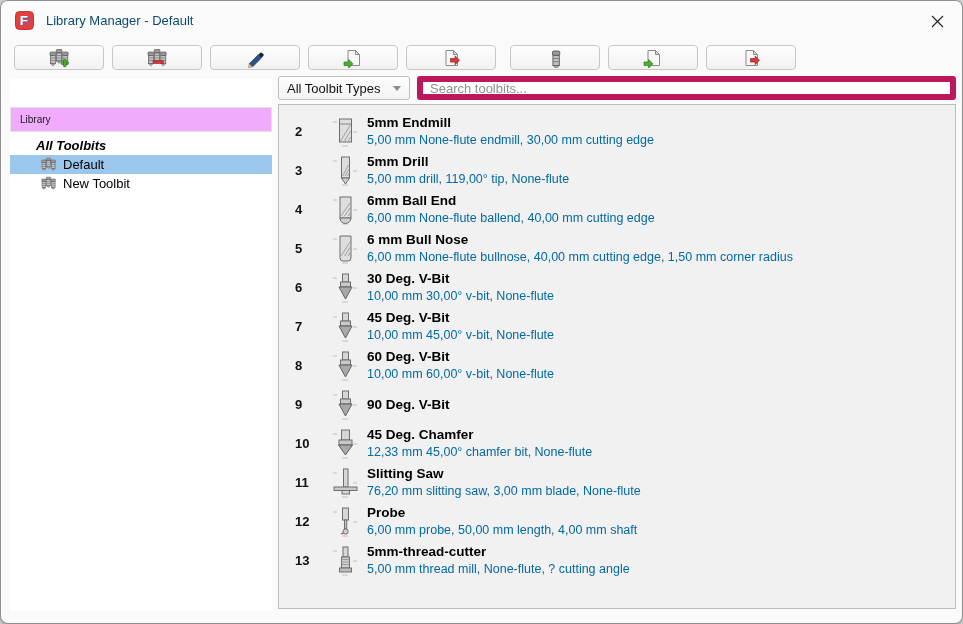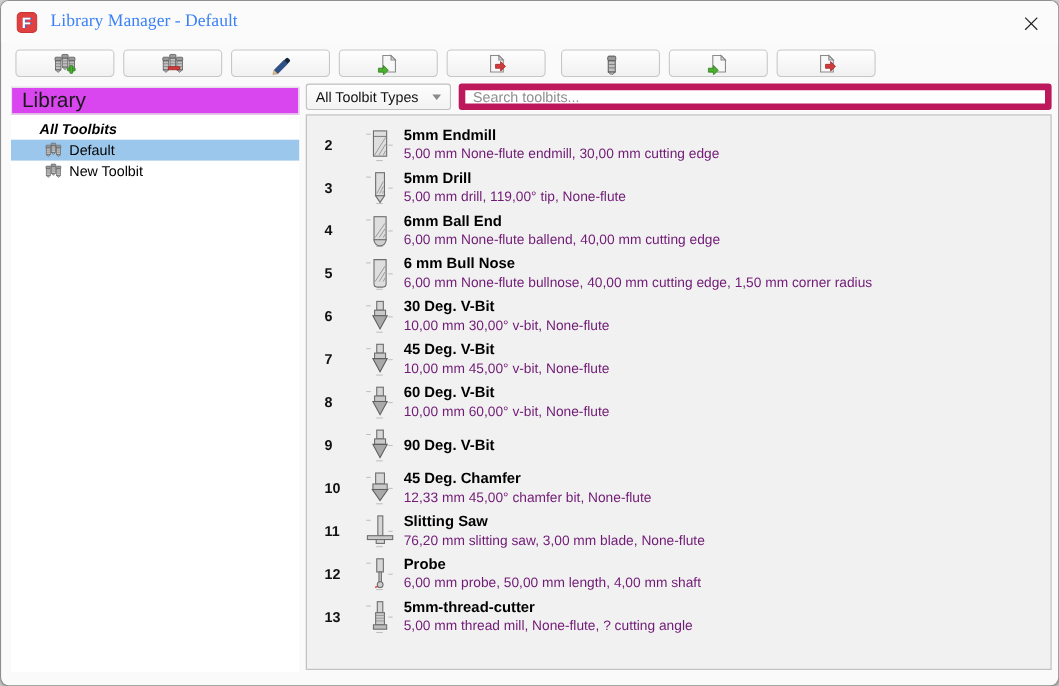--- a/index.html
+++ b/index.html
@@ -5,34 +5,34 @@
   * { margin:0; padding:0; box-sizing:border-box; }
   html,body { width:963px; height:624px; background:#cfcfcf; font-family:"Liberation Sans", sans-serif; }
   .window {
     position:absolute; left:0; top:0; width:963px; height:624px;
     background:#fafafa; border:1px solid #8f8f8f; border-radius:8px;
     overflow:hidden; box-shadow:0 1px 3px rgba(0,0,0,.25);
   }
   
   .titlebar { position:absolute; left:0; top:0; right:0; height:38px; background:#fbfbfb; display:flex; align-items:center; padding:0 14px; }
   .app-icon { width:19px; height:19px; margin-right:12px; flex:0 0 auto; }
-  .title { font-size:16px; color:#3b82f6;font-family:Liberation Serif, serif; }
+  .title { font-size:13px; color:#0c4a6e; }
   .close-btn { position:absolute; right:14px; top:9px; width:22px; height:22px; display:flex; align-items:center; justify-content:center; cursor:default; }
   
   .toolbar { position:absolute; left:13px; top:44px; display:flex; gap:8px; }
   .tool-btn {
     width:90px; height:25px; border:1px solid #c7c7c7; border-radius:4px;
     background:linear-gradient(#fefefe,#f1f1f1);
     display:flex; align-items:center; justify-content:center;
   }
   .tool-btn.group2 { margin-left:6px; }
   .tool-btn .icon { width:20px; height:20px; display:block; }
   
   .left-panel { position:absolute; left:9px; top:78px; width:262px; bottom:12px; background:#ffffff; }
-  .panel-header { height:25px; background:#d946ef; border:1px solid #e2e2e2; display:flex; align-items:center; padding-left:9px; font-size:19px; color:#1a1a1a; }
+  .panel-header { height:25px; background:#f0abfc; border:1px solid #e2e2e2; display:flex; align-items:center; padding-left:9px; font-size:10px; color:#1a1a1a;margin-top:28px; }
   .tree { padding-top:4px; }
   .tree-item { height:19px; display:flex; align-items:center; font-size:13px; color:#000; padding-left:30px; }
   .tree-item.root { font-weight:bold; font-style:italic; padding-left:26px; }
   .tree-item.selected { background:#9cc7ec; }
   .tree-item .tree-icon { width:17px; height:15px; margin-right:6px; flex:0 0 auto; }
   
   .filter-row { position:absolute; left:277px; top:75px; width:678px; height:24px; display:flex; gap:7px; }
   .combo {
     height:24px; border:1px solid #bfbfbf; border-radius:3px;
     background:linear-gradient(#fdfdfd,#f3f3f3);
@@ -50,21 +50,21 @@
   
   .list-panel {
     position:absolute; left:277px; top:103px; width:678px; height:505px;
     background:#f1f1f1; border:1px solid #bdbdbd; padding-top:7px; overflow:hidden;
   }
   .bit-row { height:39px; display:flex; align-items:center; }
   .bit-nr { width:20px; margin-left:16px; font-size:13px; font-weight:bold; color:#111; flex:0 0 auto; }
   .bit-icon { width:30px; height:34px; margin-left:15px; margin-right:7px; flex:0 0 auto; }
   .bit-text { display:flex; flex-direction:column; justify-content:center; }
   .bit-name { font-size:13.5px; font-weight:bold; color:#000; line-height:18px; }
-  .bit-desc { font-size:12.5px; color:#701a75; line-height:17px; }
+  .bit-desc { font-size:12.5px; color:#0369a1; line-height:17px; }
 </style>
 </head>
 <body>
 
 <div class="window">
 
   <div class="titlebar">
     <svg class="app-icon" viewBox="0 0 19 19">
       <rect x="0.5" y="0.5" width="18" height="18" rx="4" fill="#e04040" stroke="#c93434"></rect>
       <text x="6.2" y="14.6" font-family="Liberation Sans, sans-serif" font-size="13.5" font-weight="bold" fill="#3b6fd4">F</text>

